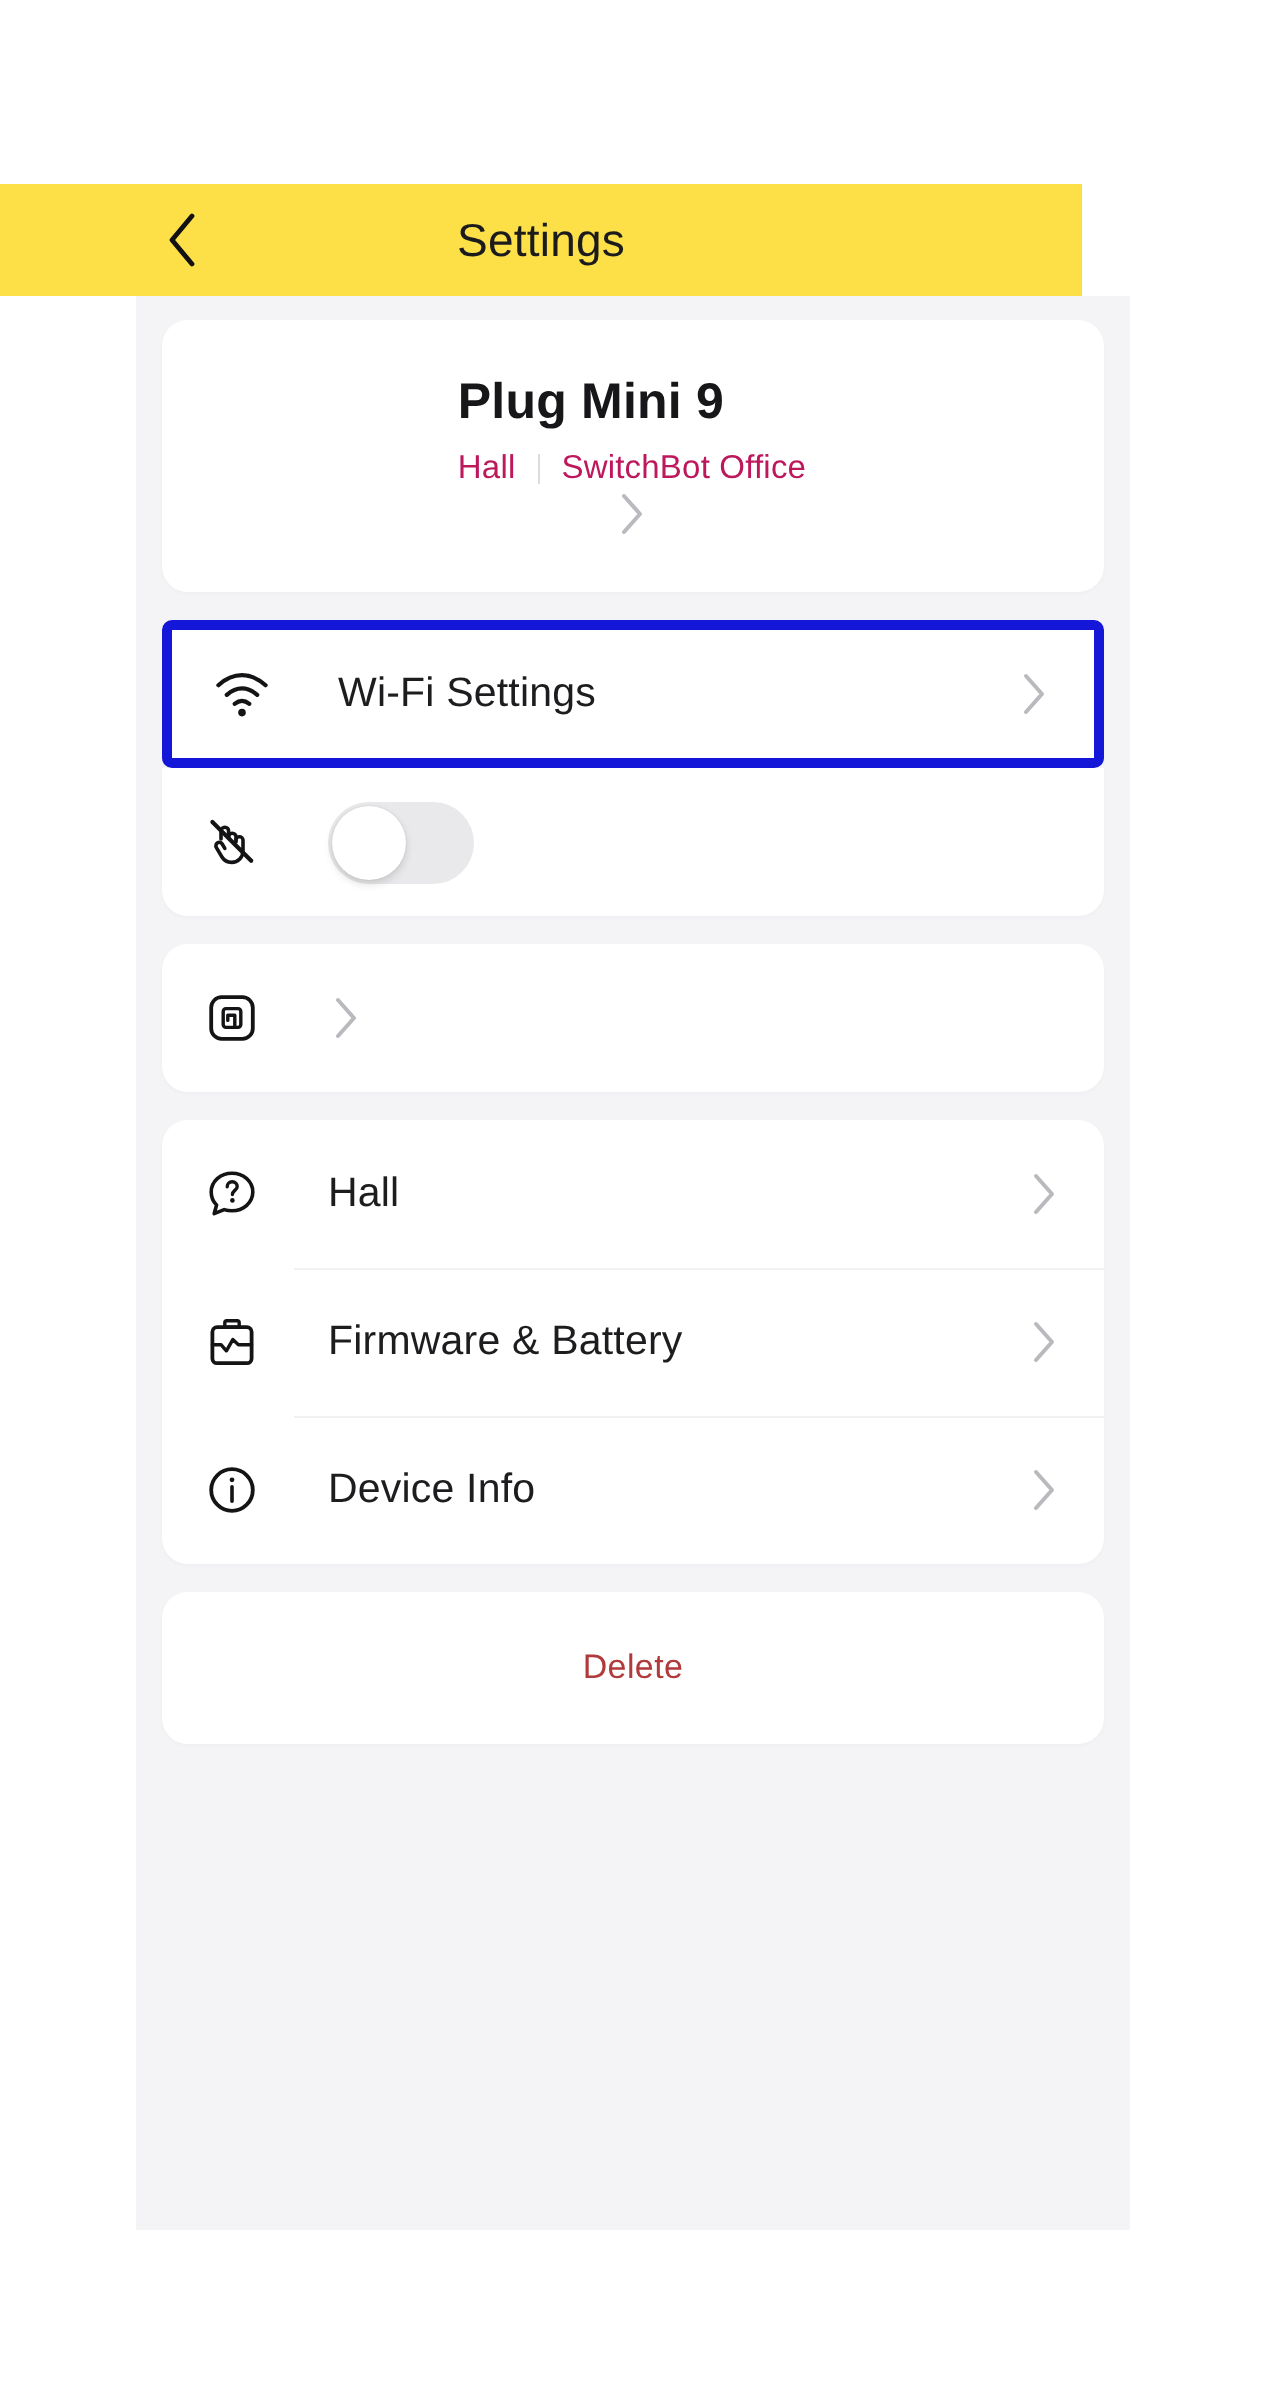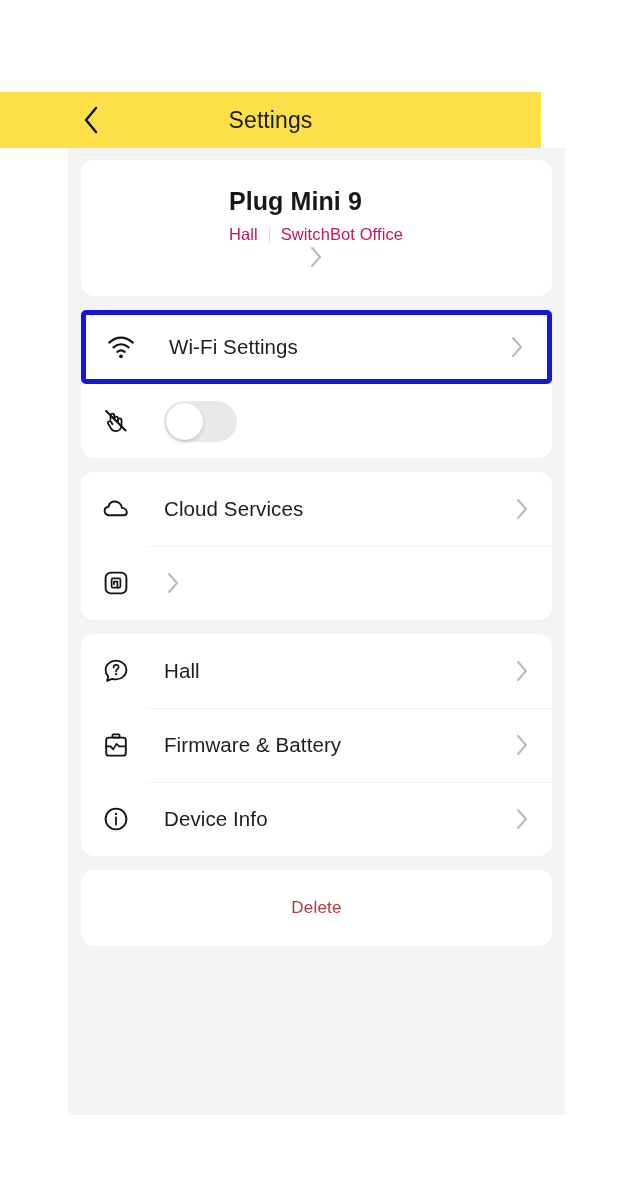--- a/index.html
+++ b/index.html
@@ -284,35 +284,20 @@
             <line x1="5.2" y1="5.0" x2="24.6" y2="24.4" stroke="#141416" stroke-width="2.1" stroke-linecap="round"></line>
           </svg>
         </div>
         <div class="toggle">
           <div class="knob"></div>
         </div>
       </div>
     </div>
 
     <div class="card">
-      <div class="row">
-        <div class="row-icon">
-          <svg width="30" height="30" viewBox="0 0 30 30">
-            <path d="M8.2 21.2 C5.6 21.2 3.6 19.3 3.6 16.9 C3.6 14.7 5.3 12.9 7.5 12.7
-                     C8.1 9.7 10.8 7.5 14 7.5 C17.6 7.5 20.6 10.3 20.9 13.9
-                     C23.6 14 25.8 16 25.8 18.5 C25.8 20 24.6 21.2 22.9 21.2 Z" fill="none" stroke="#141416" stroke-width="1.9" stroke-linejoin="round"></path>
-          </svg>
-        </div>
-        <div class="row-label">Cloud Services</div>
-        <div class="chev">
-          <svg width="13" height="22" viewBox="0 0 13 22">
-            <path d="M2 2 L10 11 L2 20" fill="none" stroke="#b9b9be" stroke-width="2" stroke-linecap="round" stroke-linejoin="round"></path>
-          </svg>
-        </div>
-      </div>
 
       <div class="row">
         <div class="row-icon">
           <svg width="30" height="30" viewBox="0 0 30 30">
             <rect x="4.6" y="4.6" width="20.8" height="20.8" rx="5.2" fill="none" stroke="#141416" stroke-width="1.9"></rect>
             <rect x="10.6" y="10.3" width="8.8" height="9.4" rx="1.4" fill="none" stroke="#141416" stroke-width="1.7"></rect>
             <path d="M16.4 19.7 L16.4 13.6 L12.9 13.6 L12.9 16.2" fill="none" stroke="#141416" stroke-width="1.7" stroke-linecap="round" stroke-linejoin="round"></path>
           </svg>
         </div>
         <div class="chev">

